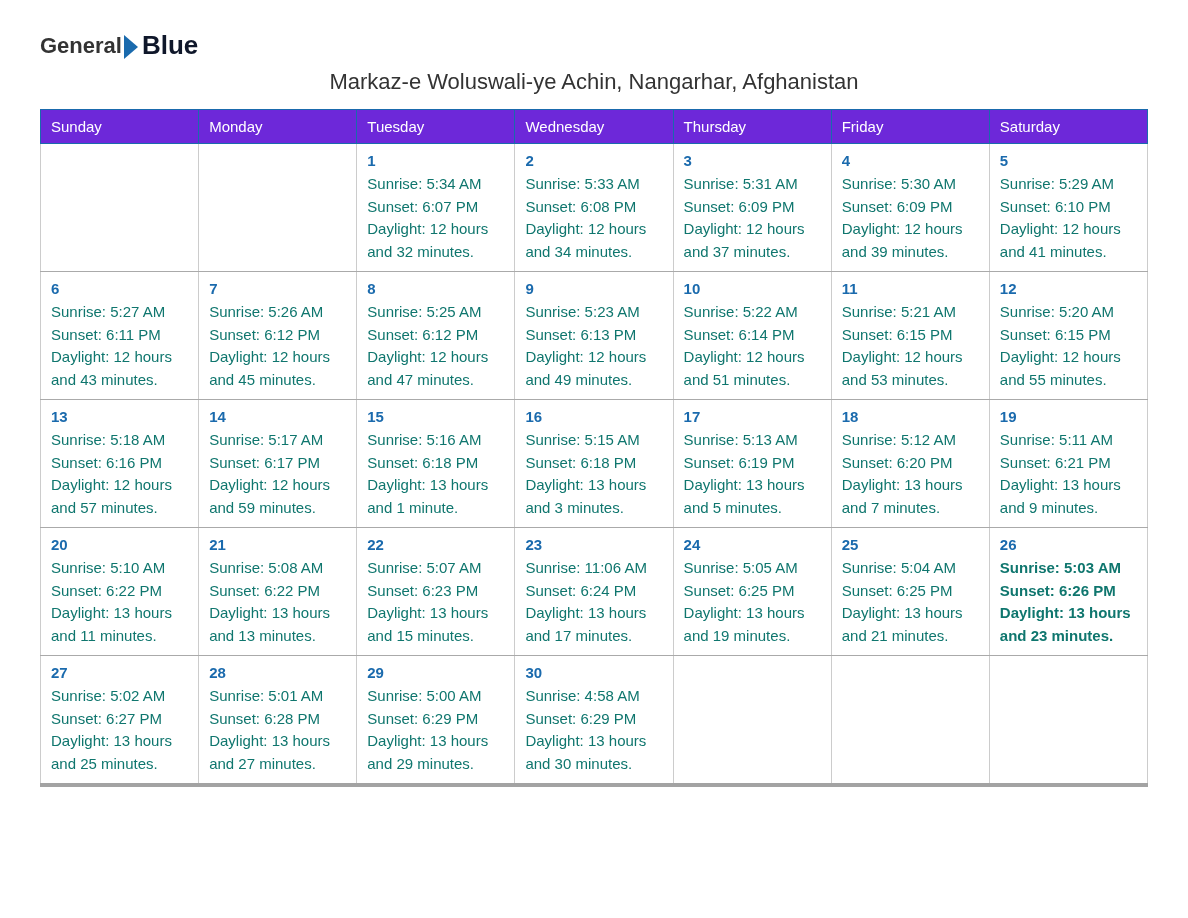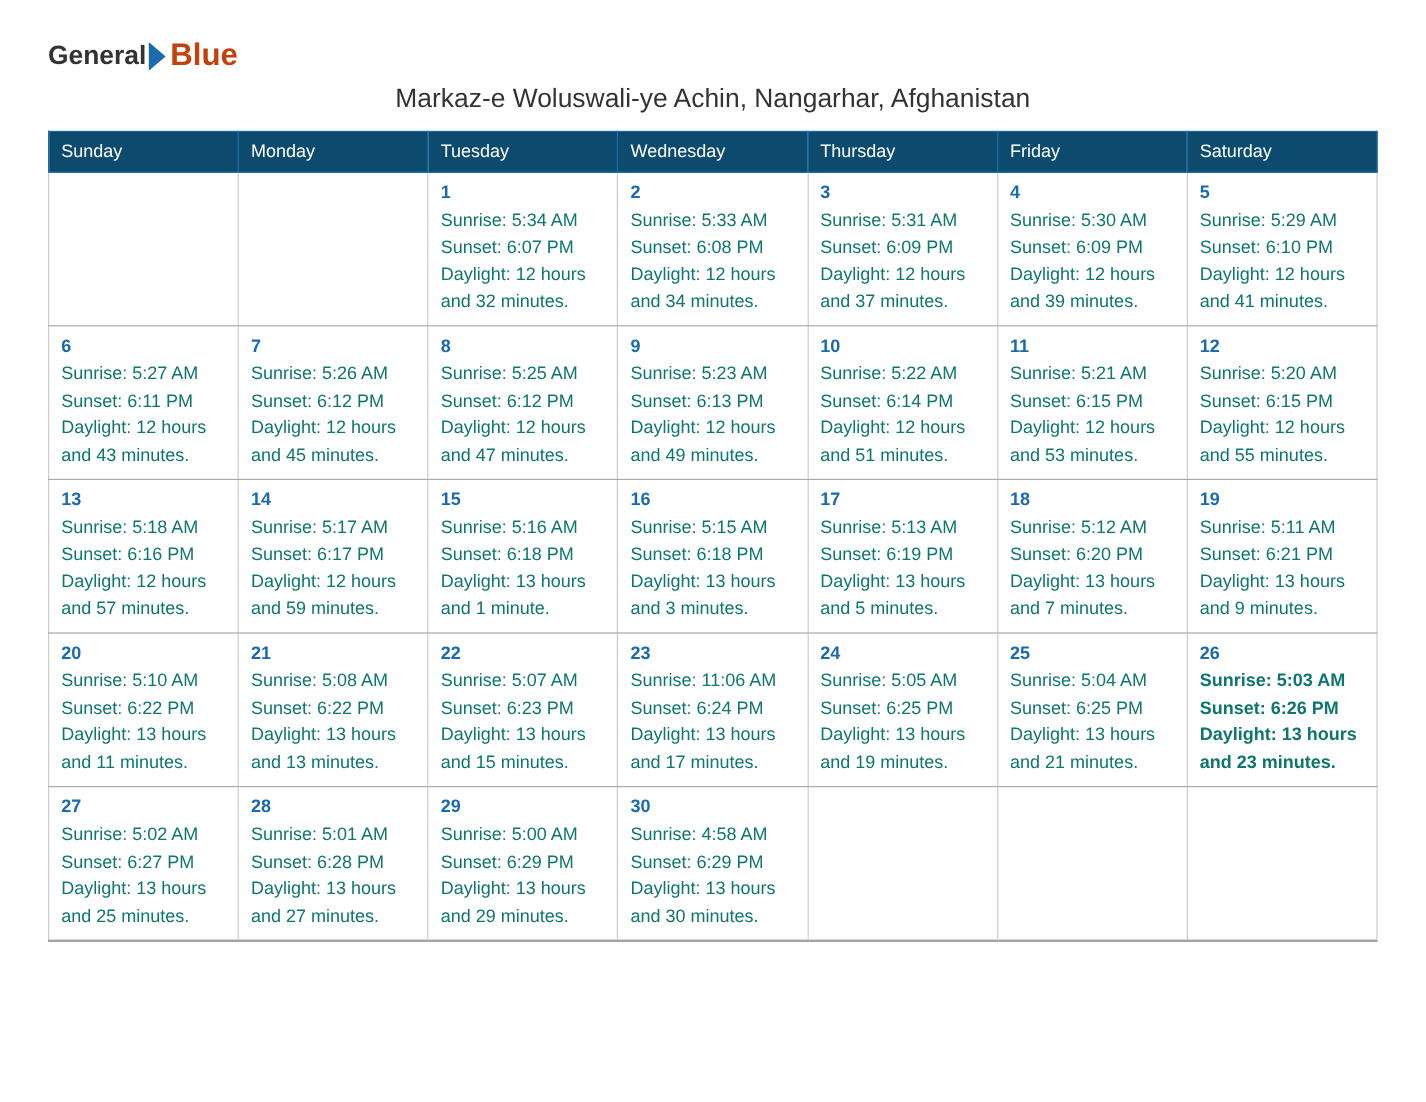--- a/index.html
+++ b/index.html
@@ -26,21 +26,21 @@
       height: 0;
       border-left: 14px solid #1a6aad;
       border-top: 12px solid transparent;
       border-bottom: 12px solid transparent;
       margin-left: 2px;
       margin-top: 2px;
     }
     .logo-text-blue {
       font-size: 26px;
       font-weight: bold;
-      color: #c2410c;
+      color: #0f172a;
       margin-left: 4px;
     }
     .logo-wrapper {
       display: flex;
       flex-direction: column;
     }
     .logo-top {
       display: flex;
       align-items: center;
     }
@@ -55,21 +55,21 @@
       color: #333;
       text-align: center;
       margin-bottom: 14px;
       font-weight: normal;
     }
     .calendar {
       width: 100%;
       border-collapse: collapse;
     }
     .calendar th {
-      background-color: #0c4a6e;
+      background-color: #6d28d9;
       color: #fff;
       font-size: 15px;
       font-weight: normal;
       padding: 8px 10px;
       text-align: left;
       border: 1px solid #1a6aad;
     }
     .calendar td {
       vertical-align: top;
       padding: 8px 10px;
@@ -92,21 +92,21 @@
       color: #0f766e;
       line-height: 1.5;
     }
     .calendar td.empty {
       background: #fff;
     }
     .calendar tr td {
       border-bottom: 1px solid #aaa;
     }
     .calendar tbody tr:last-child td {
-      border-bottom: 2px solid #a3a3a3;
+      border-bottom: 4px solid #a3a3a3;
     }
   </style>
 </head>
 <body>
 
 <div class="header">
   <div class="logo-wrapper">
     <div class="logo-top">
       <span class="logo-text-general">General</span>
       <div class="logo-arrow"></div>

